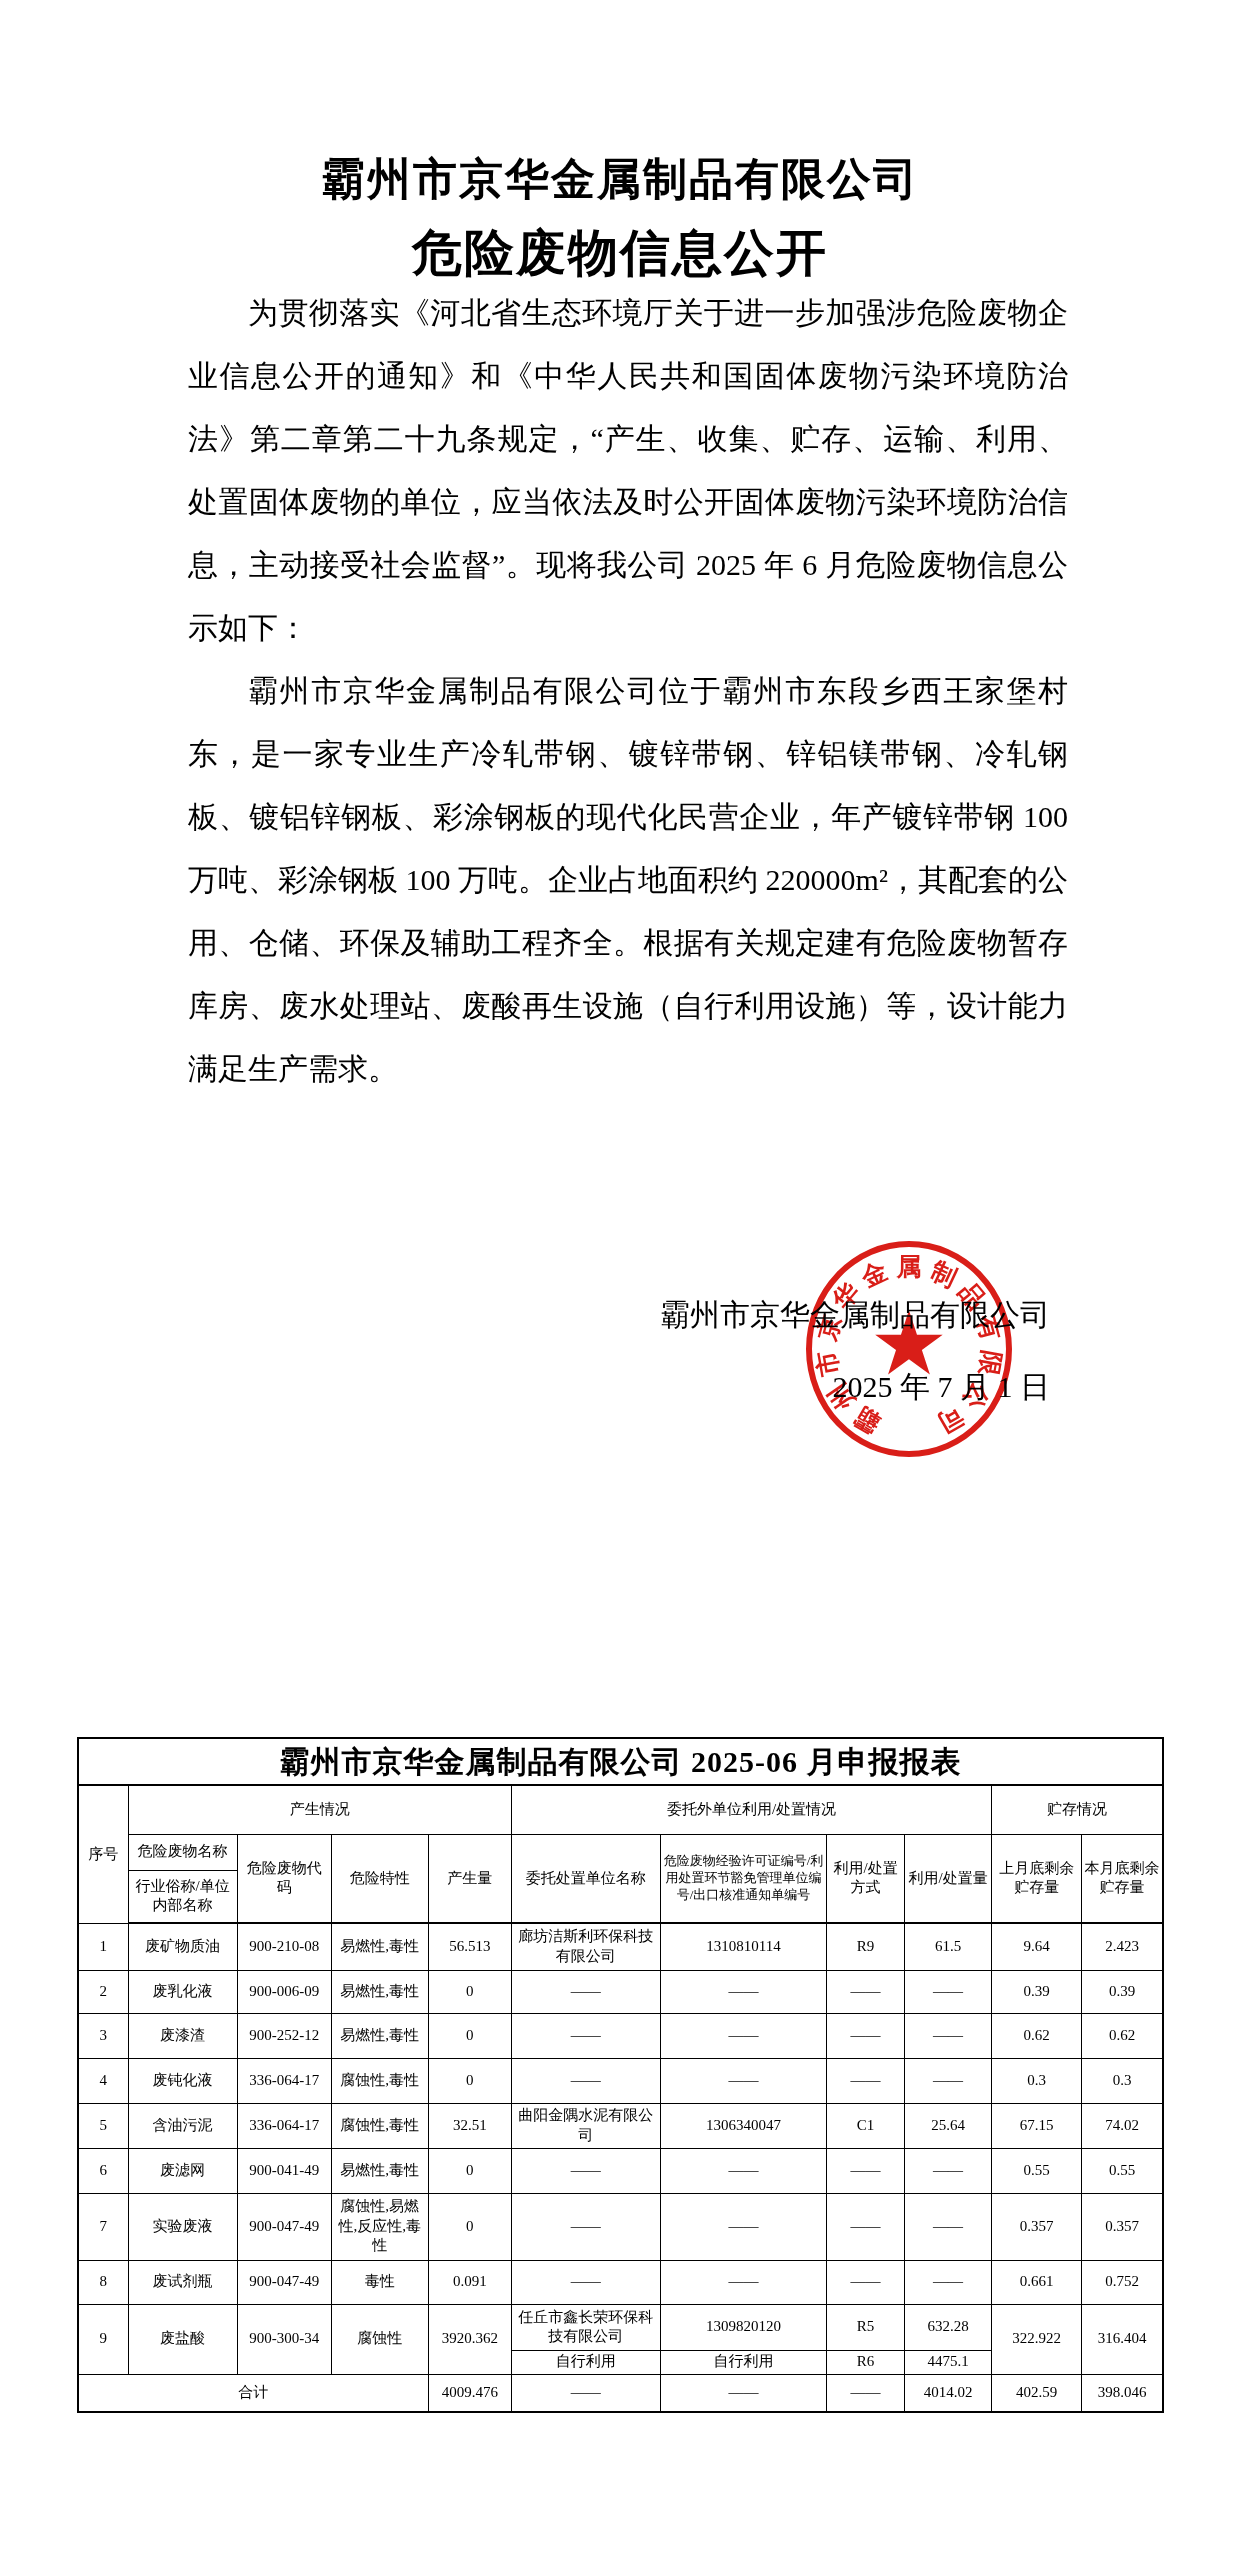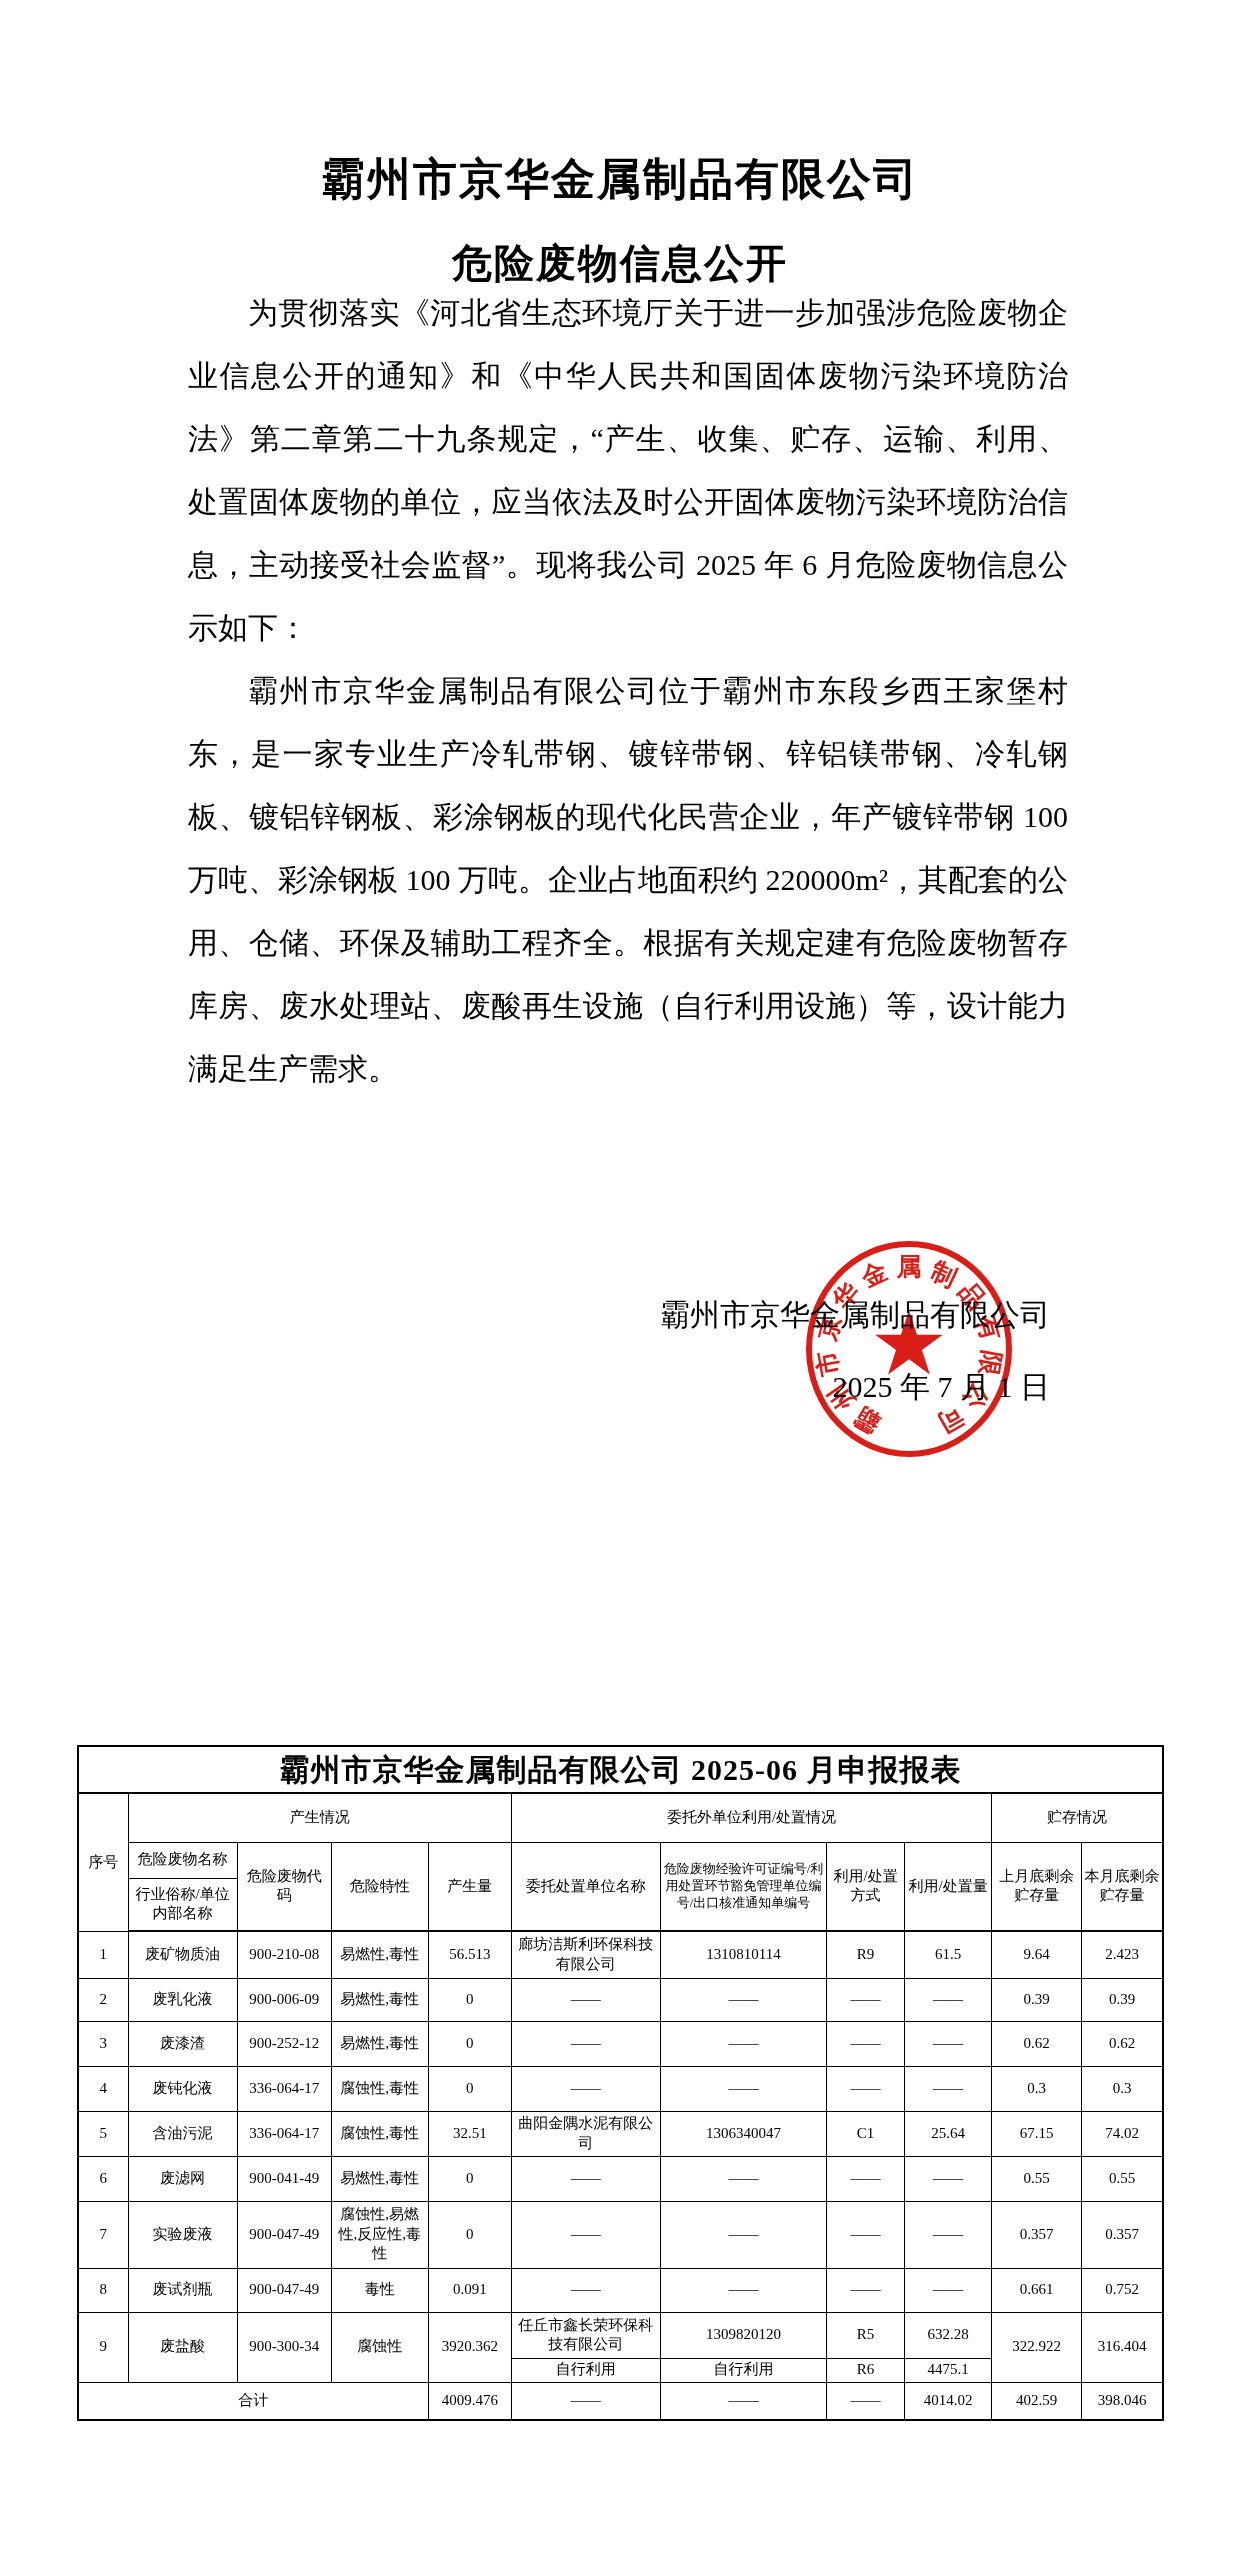--- a/index.html
+++ b/index.html
@@ -4,38 +4,38 @@
 <style>
   html,body{margin:0;padding:0;}
   body{
     width:1240px;height:2576px;position:relative;background:#ffffff;
     font-family:"Liberation Serif","DejaVu Serif",serif;color:#000;
   }
   .page{position:absolute;inset:0;width:1240px;height:2576px;overflow:hidden;}
 
   .doc-title{position:absolute;left:0;width:1240px;text-align:center;font-weight:bold;}
   .doc-title.l1{top:150px;font-size:44px;letter-spacing:2px;}
-  .doc-title.l2{top:236px;font-size:40px;letter-spacing:2px;}
+  .doc-title.l2{top:220px;font-size:50px;letter-spacing:2px;}
 
   .doc-body{position:absolute;left:188px;top:281px;width:880px;font-size:30px;line-height:63px;text-align:justify;}
   .doc-body p{margin:0;text-indent:60px;}
 
   .signature{position:absolute;right:190px;top:1297px;text-align:right;font-size:30px;z-index:2;}
   .signature .sig-line{height:72px;line-height:36px;}
 
   
   .seal{position:absolute;left:806px;top:1241px;width:206px;height:216px;z-index:5;mix-blend-mode:multiply;}
   .seal-ring{position:absolute;inset:0;border:6px solid #d91e18;border-radius:50%;box-sizing:border-box;}
   .seal-star{position:absolute;left:50%;top:50%;transform:translate(-50%,-54%);font-size:88px;color:#d91e18;line-height:1;}
   .seal-char{position:absolute;left:50%;top:50%;width:28px;height:28px;margin-left:-14px;margin-top:-14px;
     font-size:25px;line-height:28px;text-align:center;color:#d91e18;font-weight:bold;
     transform:rotate(var(--a)) translateY(-82px);}
 
   
-  .report{position:absolute;left:77px;top:1737px;margin-top:8px;}
+  .report{position:absolute;left:77px;top:1737px;}
   table{border-collapse:collapse;table-layout:fixed;width:1087px;}
   td,th{border:1px solid #000;padding:0 2px;text-align:center;vertical-align:middle;
         font-weight:normal;font-size:15px;line-height:1.3;overflow:hidden;}
   .tbl-title td{font-size:30px;font-weight:bold;border-bottom:2px solid #000;letter-spacing:1px;}
   th.lic{font-size:13px;}
   table{border:2px solid #000;}
   .hdr-bottom{border-bottom:2px solid #000;}
   .h47{height:47px}.h49{height:49px}.h36{height:36px}.h53{height:53px}
   .h43{height:43px}.h45{height:45px}.h67{height:67px}.h44{height:44px}
   .h46{height:46px}.h24{height:24px}.h21{height:38px}

